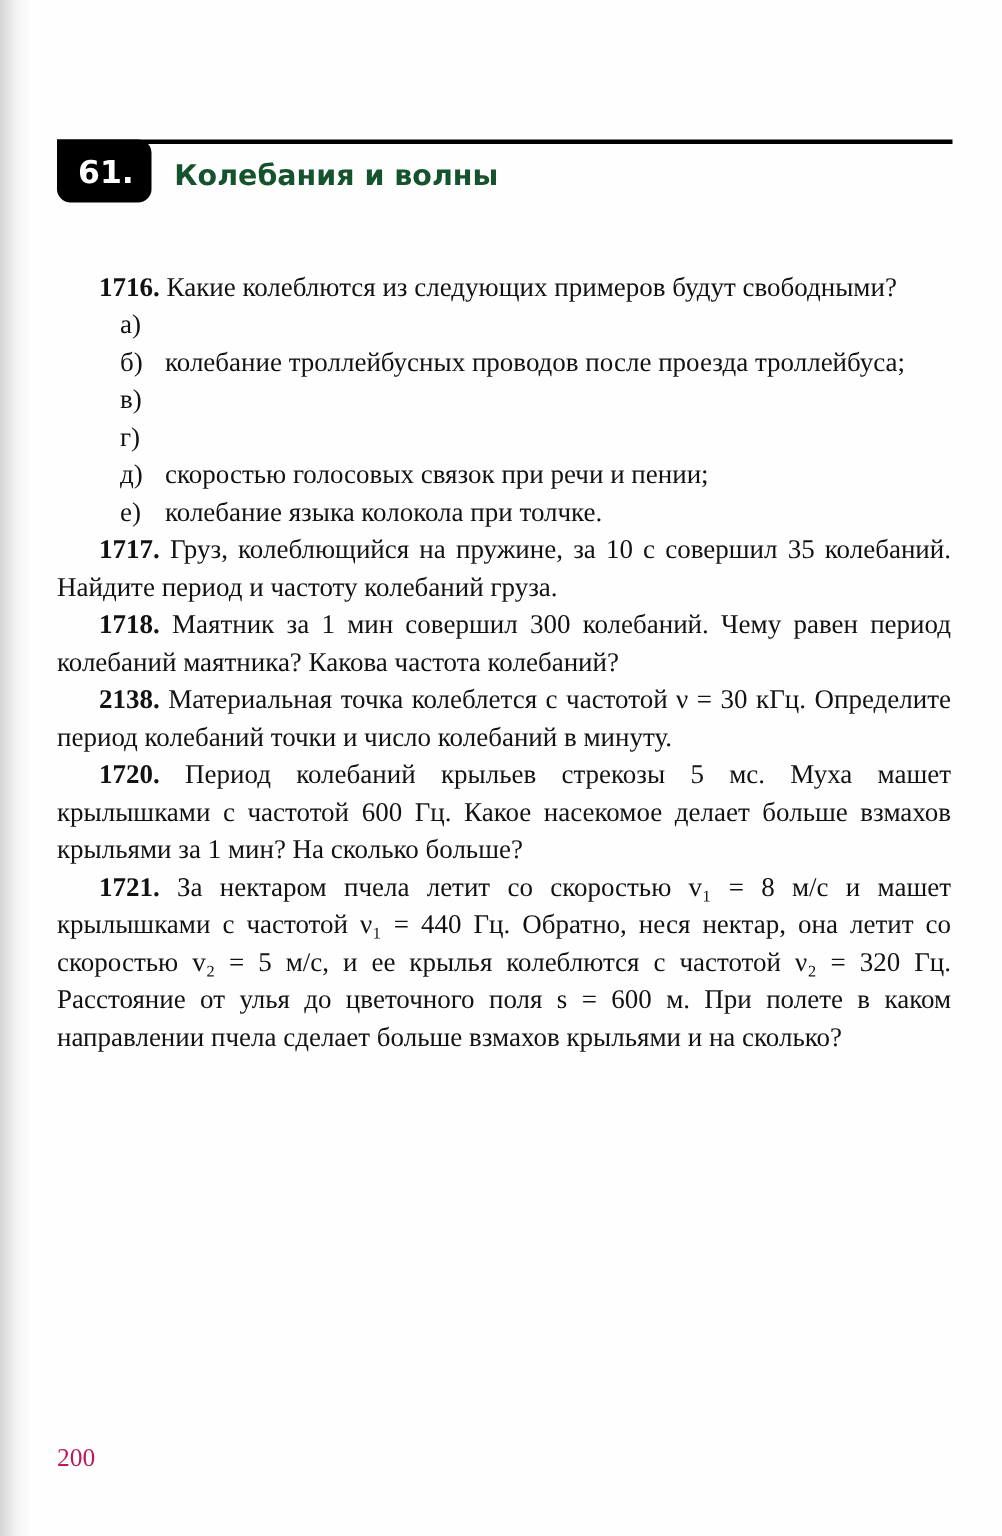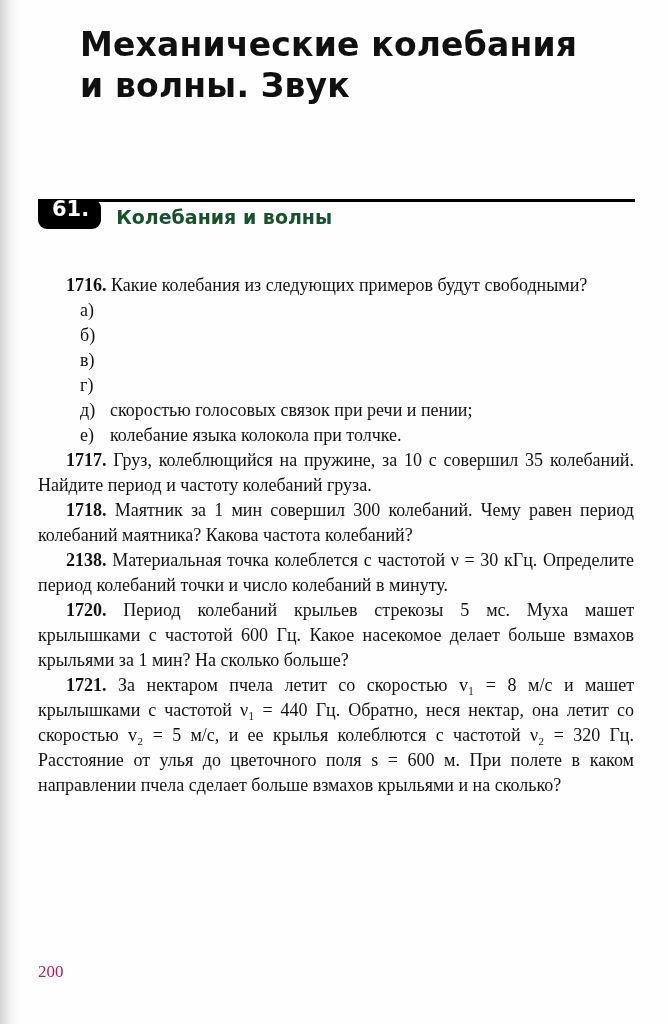--- a/index.html
+++ b/index.html
@@ -39,21 +39,21 @@
     margin: 93px 33px 0 38px;
     border-top: 3px solid #000;
   }
   .section-badge {
     background: #000;
     color: #fff;
     font-family: "DejaVu Sans", "Liberation Sans", sans-serif;
     font-weight: 700;
     font-size: 21px;
     line-height: 1;
-    padding: 0 12px 9px 14px;
+    padding: 12px 12px 9px 14px;
     border-radius: 0 0 9px 9px;
     border-top-right-radius: 9px;
     margin-top: -3px;
   }
   .section-title {
     font-family: "DejaVu Sans", "Liberation Sans", sans-serif;
     font-weight: 700;
     font-size: 19px;
     margin-left: 15px;
     margin-top: 2px;
@@ -93,43 +93,40 @@
     color: #be185d;
     text-align: right;
   }
 </style>
 </head>
 <body>
 
 <div class="page">
   <div class="page-edge"></div>
 
-  <h1 class="chapter-title">
-    <span>Механические колебания</span><br>
-    <span>и волны. Звук</span>
-  </h1>
 
   <div class="section-header">
     <span class="section-badge">61.</span>
     <span class="section-title">Колебания и волны</span>
   </div>
 
   <div class="body-text">
 
     <p class="problem">
       <span class="problem-number">1716.</span>
-      <span>Какие колебания из следующих примеров будут свободными?</span>
+      <span>Какие колеблются из следующих примеров будут свободными?</span>
     </p>
 
     <div class="sublist">
       <div class="subitem">
         <span class="subitem-label">а)</span>
       </div>
       <div class="subitem">
         <span class="subitem-label">б)</span>
+        <span class="subitem-text">колебание троллейбусных проводов после проезда троллейбуса;</span>
       </div>
       <div class="subitem">
         <span class="subitem-label">в)</span>
       </div>
       <div class="subitem">
         <span class="subitem-label">г)</span>
       </div>
       <div class="subitem">
         <span class="subitem-label">д)</span>
         <span class="subitem-text">скоростью голосовых связок при речи и пении;</span>

